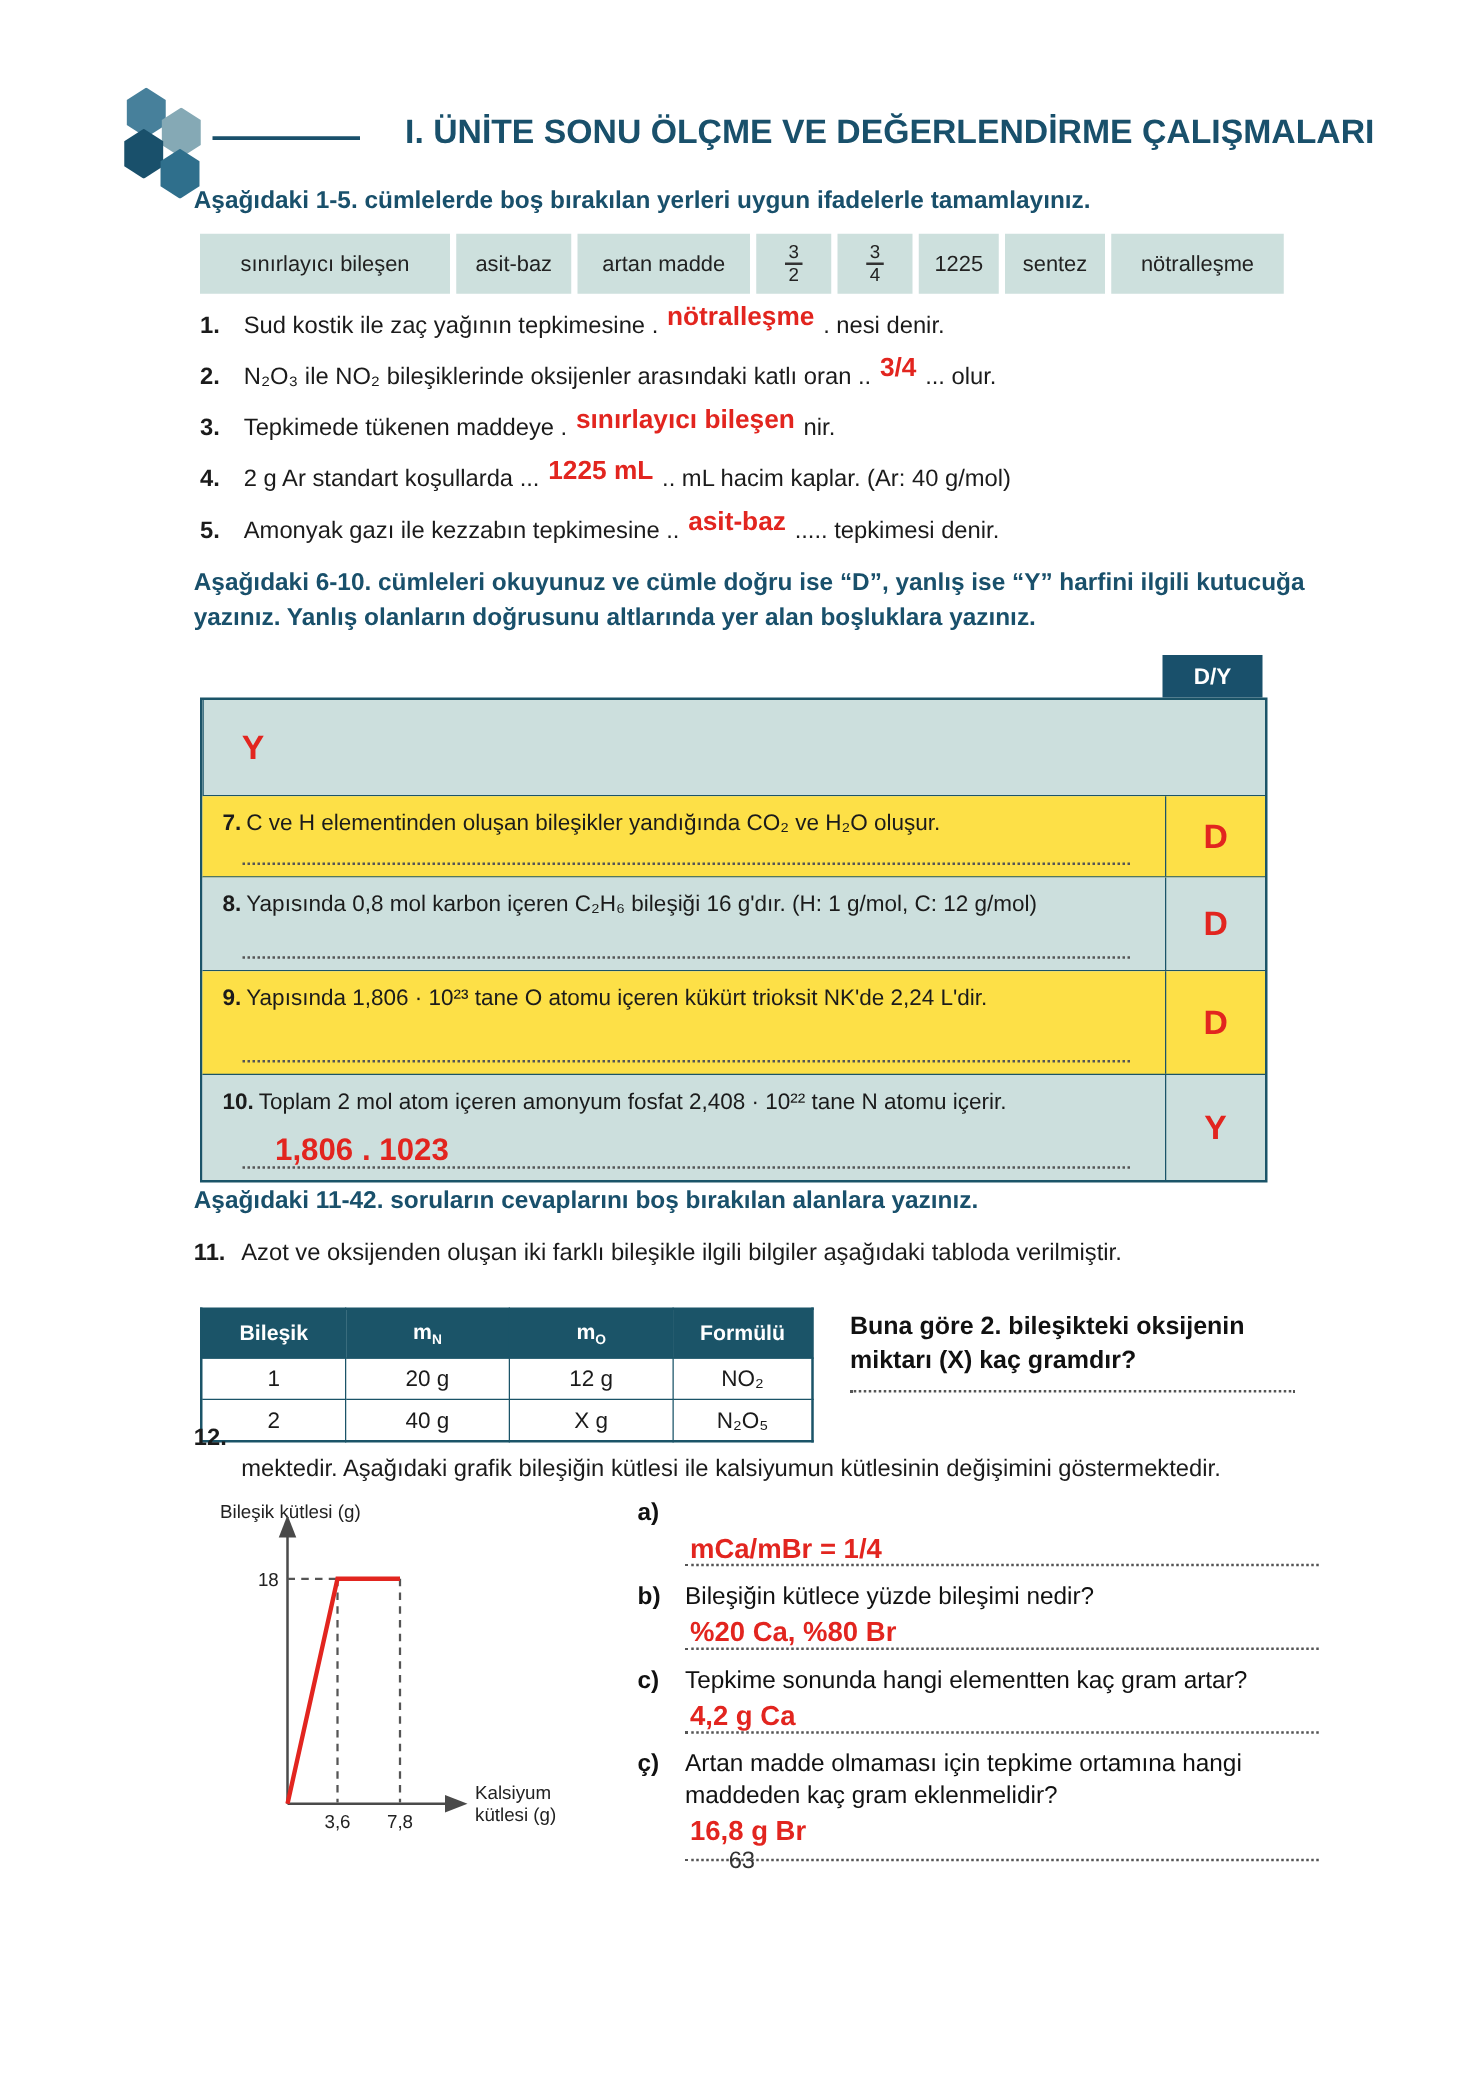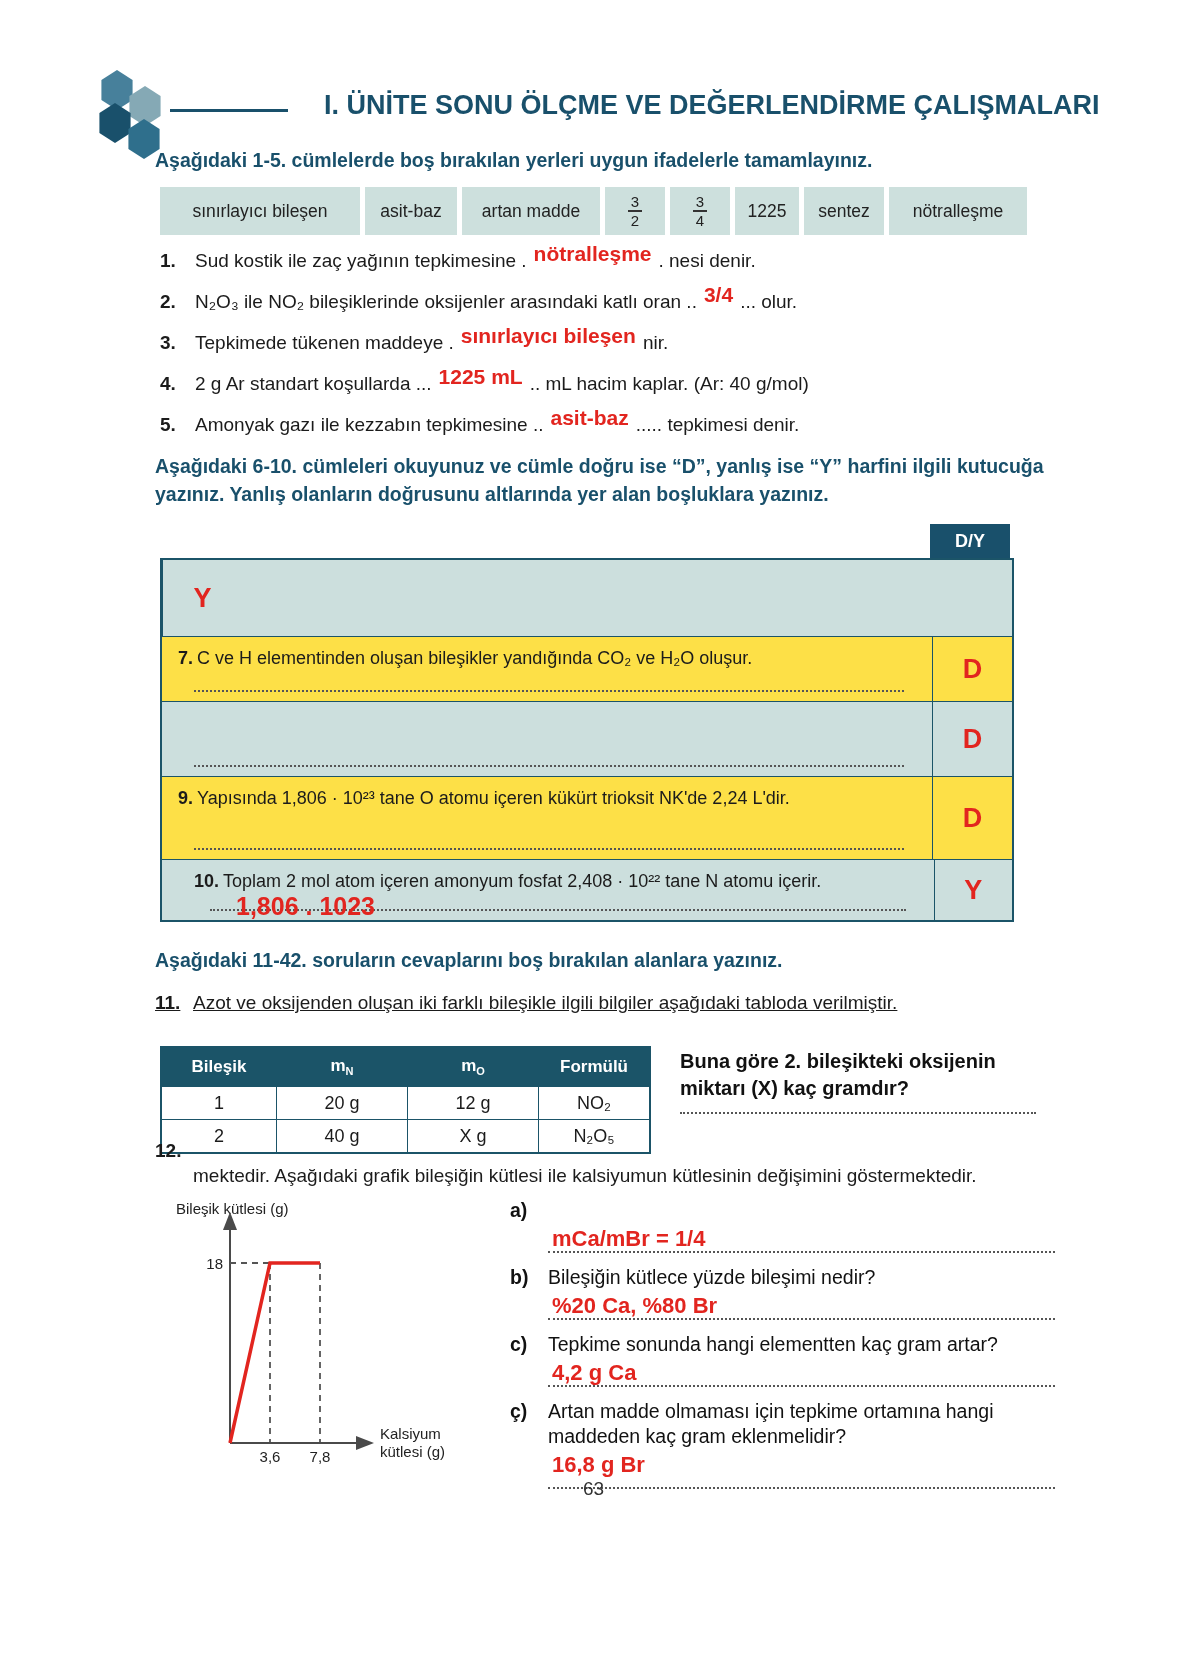--- a/index.html
+++ b/index.html
@@ -137,44 +137,45 @@
       </div>
       <div class="dy-row bg-white" style="height:64px;">
         <div class="stmt">
           <div class="sline"><b>7.</b><span>C ve H elementinden oluşan bileşikler yandığında CO₂ ve H₂O oluşur.</span></div>
           <div class="corr-line"><span class="corr"></span></div>
         </div>
         <div class="ansc">D</div>
       </div>
       <div class="dy-row bg-teal" style="height:74px;">
         <div class="stmt">
+          <div class="sline"><b>8.</b><span>Yapısında 0,8 mol karbon içeren C₂H₆ bileşiği 16 g'dır. (H: 1 g/mol, C: 12 g/mol)</span></div>
           <div class="corr-line"><span class="corr"></span></div>
         </div>
         <div class="ansc">D</div>
       </div>
       <div class="dy-row bg-white" style="height:82px;">
         <div class="stmt">
           <div class="sline"><b>9.</b><span>Yapısında 1,806 · 10²³ tane O atomu içeren kükürt trioksit NK'de 2,24 L'dir.</span></div>
           <div class="corr-line"><span class="corr"></span></div>
         </div>
         <div class="ansc">D</div>
       </div>
-      <div class="dy-row bg-teal" style="height:60px;padding-left:16px;">
+      <div class="dy-row bg-teal" style="height:84px;">
         <div class="stmt">
           <div class="sline"><b>10.</b><span>Toplam 2 mol atom içeren amonyum fosfat 2,408 · 10²² tane N atomu içerir.</span></div>
           <div class="corr-line"><span class="corr">1,806 . 1023</span></div>
         </div>
         <div class="ansc">Y</div>
       </div>
     </div>
   </div>
 
   <div class="abs teal-head" style="left:155px;top:946px;">Aşağıdaki 11-42. soruların cevaplarını boş bırakılan alanlara yazınız.</div>
 
-  <div class="abs qline" style="left:155px;top:990px;width:930px;text-decoration:underline;">
+  <div class="abs qline" style="left:155px;top:990px;width:930px;">
     <span class="qnum">11.</span>
     <span>Azot ve oksijenden oluşan iki farklı bileşikle ilgili bilgiler aşağıdaki tabloda verilmiştir.</span>
   </div>
 
   <div class="abs" style="left:160px;top:1046px;width:920px;height:100px;">
     <table class="t11">
       <tbody>
           <tr>
         <th style="width:112px;">Bileşik</th>
         <th style="width:128px;"><span>m</span><sub>N</sub></th>

